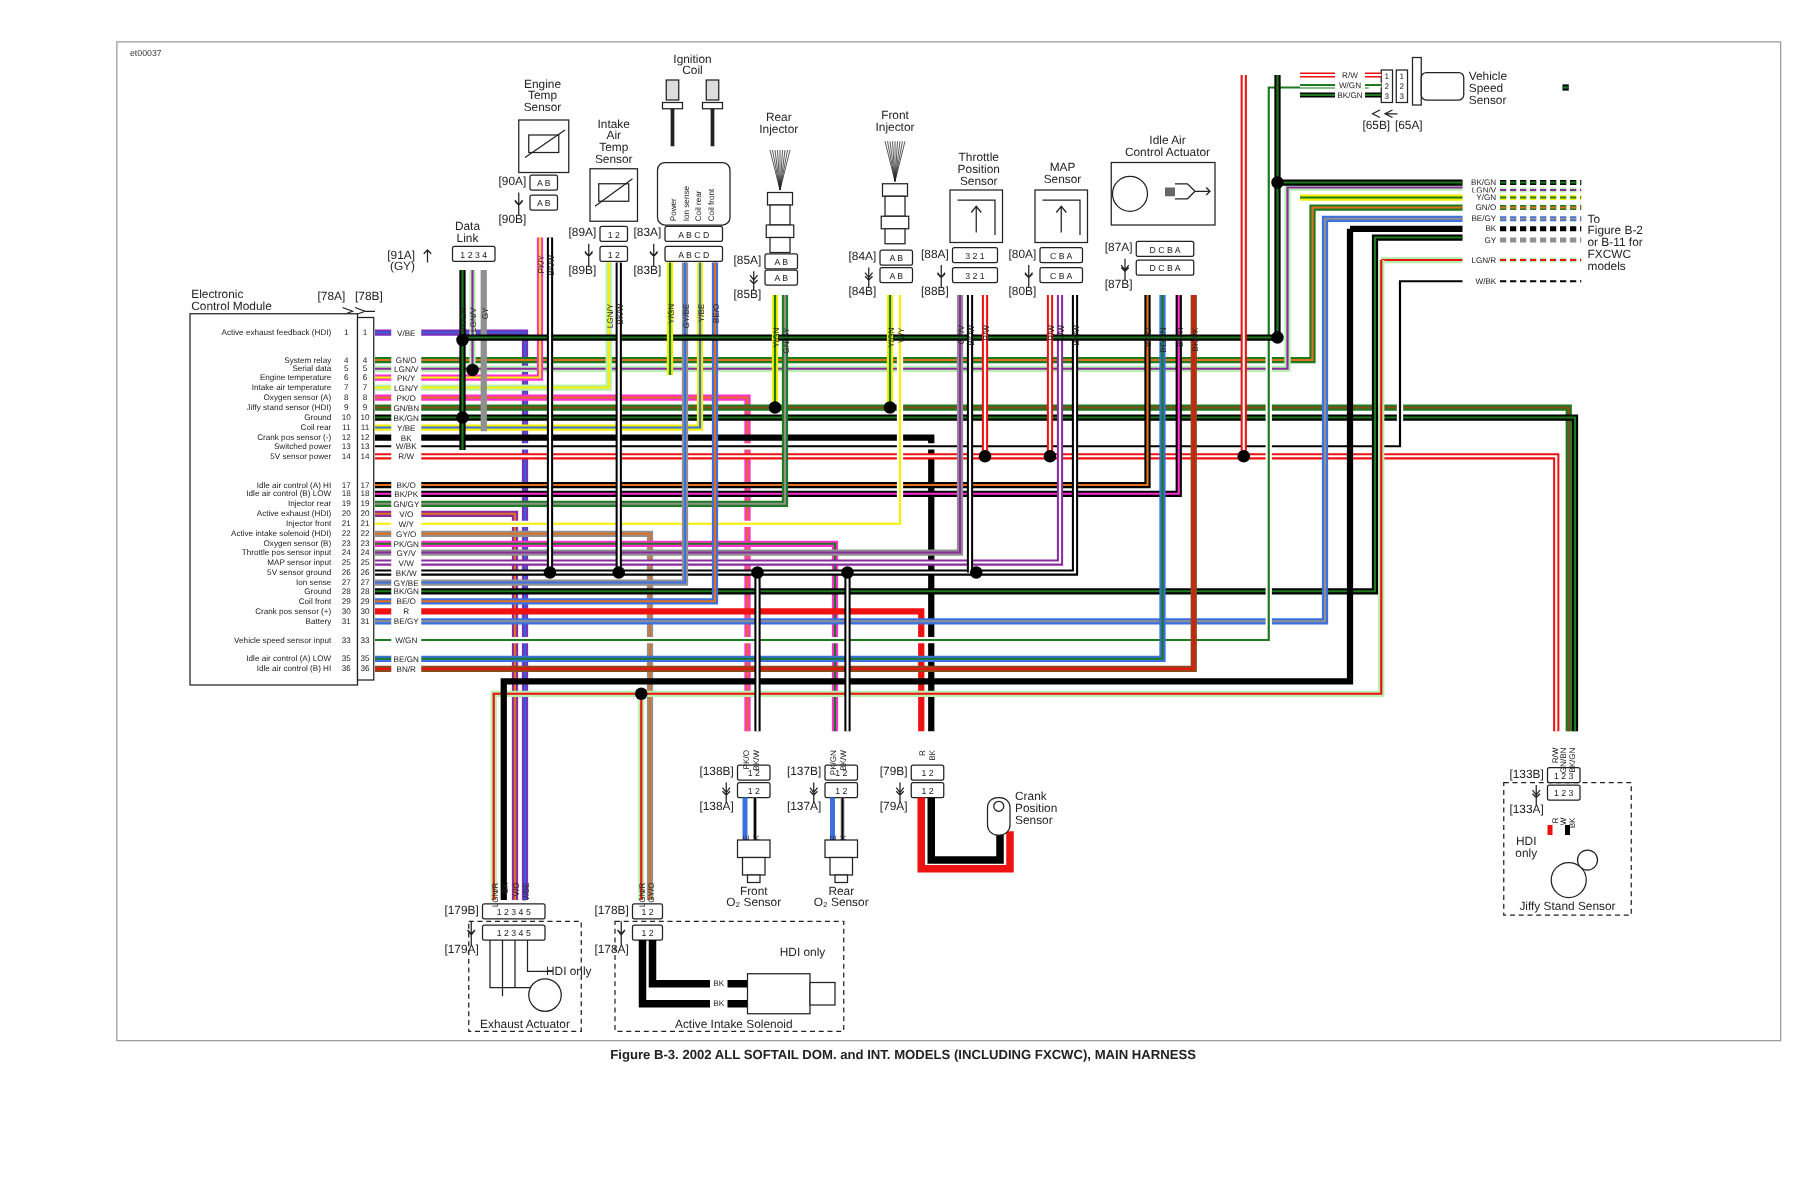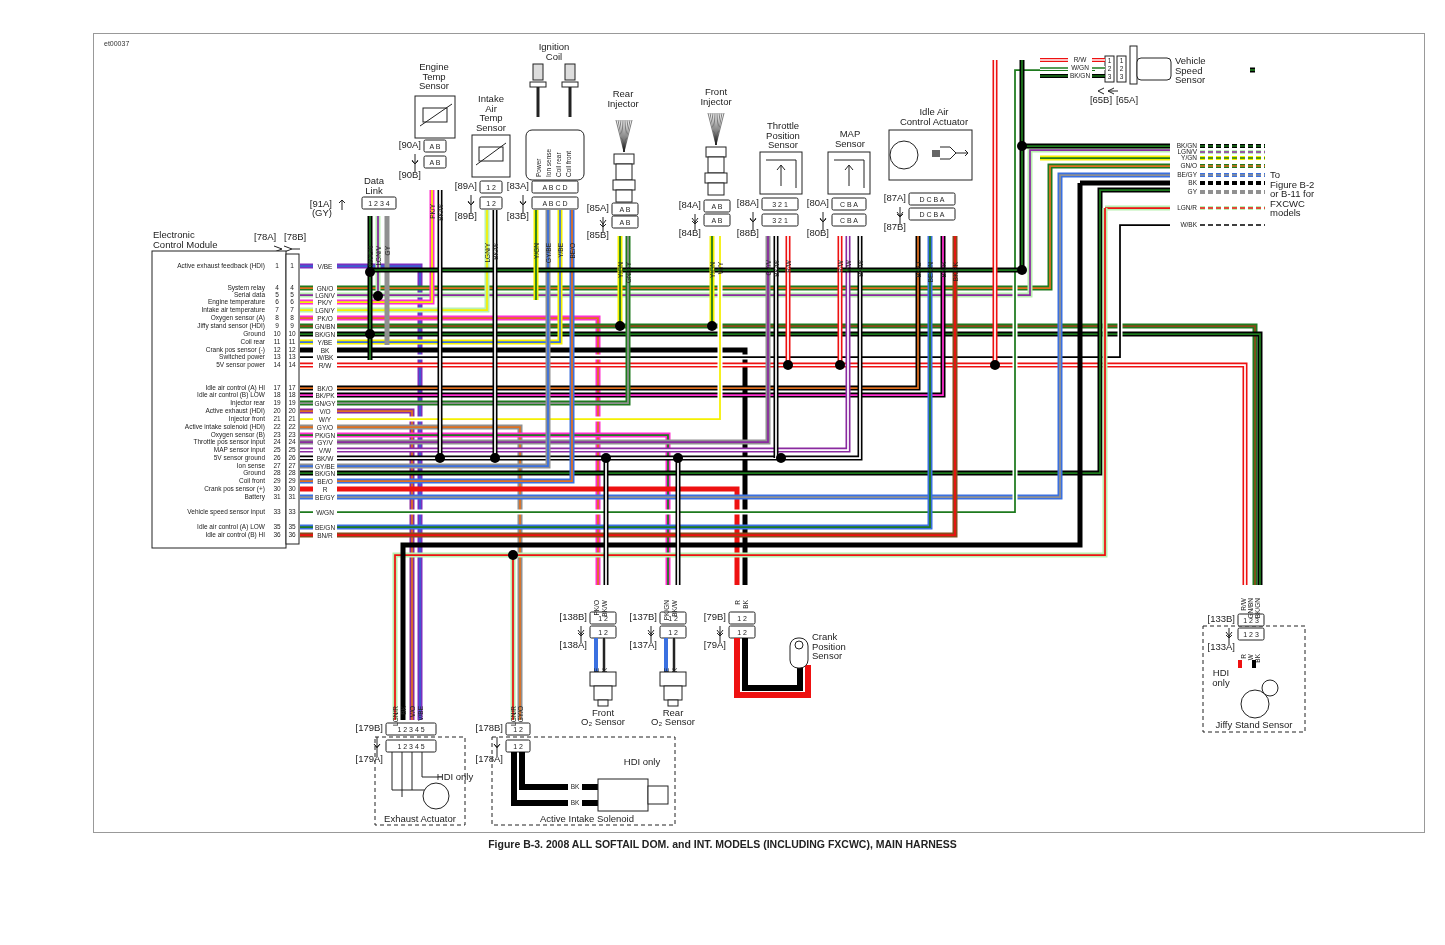--- a/index.html
+++ b/index.html
@@ -696,13 +696,13 @@
       <text x="575" y="789" class="t small" text-anchor="middle">BK</text>
       <rect x="568" y="799" width="14" height="8" fill="#fff"></rect>
       <text x="575" y="805" class="t small" text-anchor="middle">BK</text>
       <rect x="598" y="779" width="50" height="32" fill="#fff" stroke="#222"></rect>
       <rect x="648" y="786" width="20" height="18" fill="#fff" stroke="#222"></rect>
       <text x="642" y="765" class="t lbl" text-anchor="middle">HDI only</text>
       <text x="587" y="822" class="t lbl" text-anchor="middle">Active Intake Solenoid</text>
     </g>
 </svg>
 
-<div class="cap">Figure B-3. 2008 ALL SOFTAIL DOM. and INT. MODELS (INCLUDING FXCWC), MAIN HARNESS</div>
+<div class="cap">Figure B-3. 2002 ALL SOFTAIL DOM. and INT. MODELS (INCLUDING FXCWC), MAIN HARNESS</div>
 
 </body></html>

